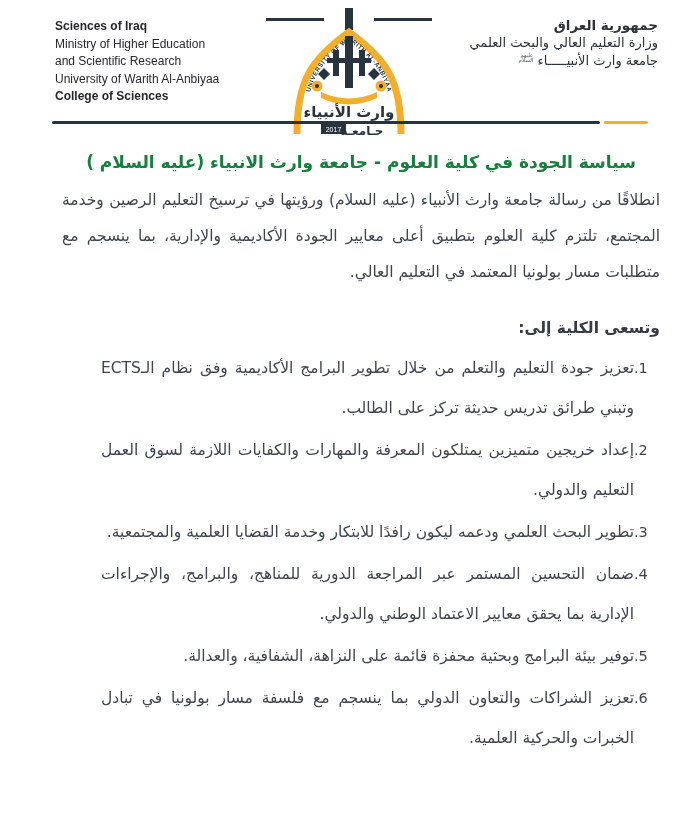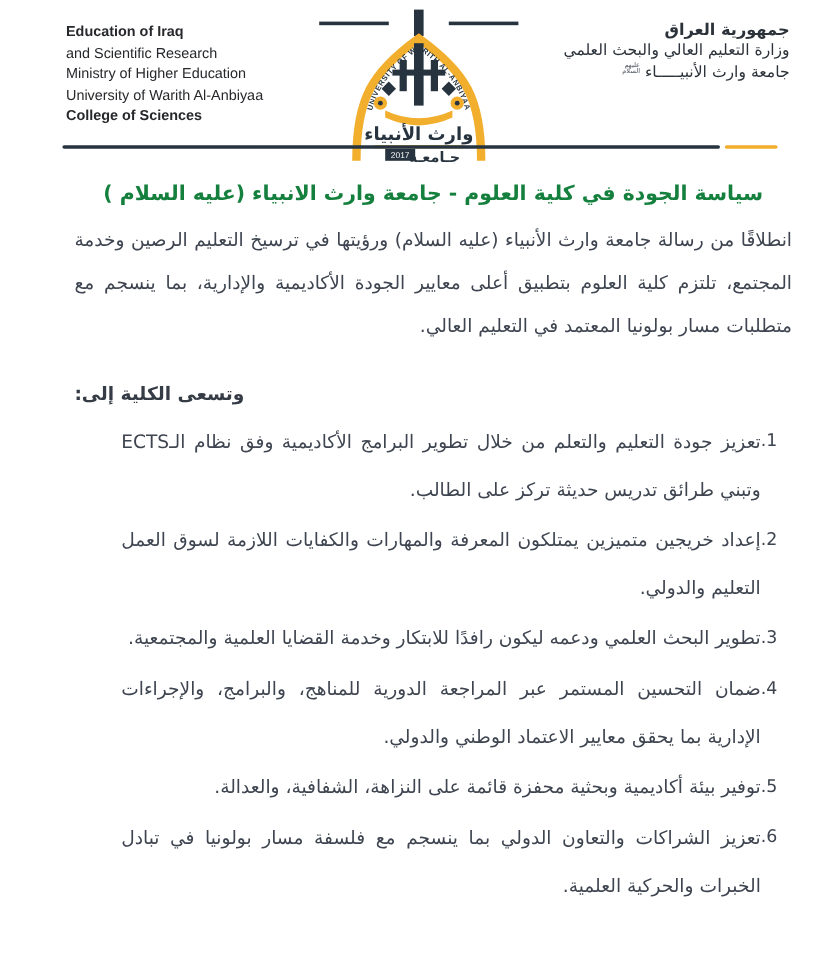--- a/index.html
+++ b/index.html
@@ -21,36 +21,36 @@
   
   .divider{position:absolute;top:121px;left:0;width:698px;height:4px;}
   .divider .navy{position:absolute;left:52px;top:0;width:548px;height:3px;background:#27343f;border-radius:2px;}
   .divider .gold{position:absolute;left:604px;top:0;width:44px;height:3px;background:#f2ae2d;border-radius:2px;}
   
   .content{position:absolute;top:142px;left:62px;width:598px;direction:rtl;}
   .doc-title{font-size:17px;font-weight:bold;text-align:center;color:#15803d;
     height:40px;line-height:40px;}
   .intro{font-size:15.5px;line-height:36px;text-align:justify;color:#3e4550;margin-top:0;}
   .goals-heading{font-size:15.5px;font-weight:bold;color:#353c46;margin-top:18px;
-    height:40px;line-height:40px;text-align:left;}
+    height:40px;line-height:40px;text-align:right;}
   .goal{display:flex;direction:rtl;margin-bottom:2px;}
   .goal .num{flex:0 0 26px;direction:ltr;font-size:14.5px;line-height:40px;
     text-align:left;color:#3e4550;}
   .goal .txt{flex:1;font-size:15.5px;line-height:40px;text-align:justify;color:#3e4550;
     padding-left:2px;margin-left:37px;}
 </style>
 </head>
 <body>
 
 <div class="letterhead">
 
   <div class="en-block">
-    <div class="b">Education of Iraq</div>
+    <div class="b">Sciences of Iraq</div>
+    <div>Ministry of Higher Education</div>
     <div>and Scientific Research</div>
-    <div>Ministry of Higher Education</div>
     <div>University of Warith Al-Anbiyaa</div>
     <div class="b">College of Sciences</div>
   </div>
 
   <div class="ar-block">
     <div class="b">جمهورية العراق</div>
     <div>وزارة التعليم العالي والبحث العلمي</div>
     <div><span>جامعة وارث الأنبيـــــاء</span> <span class="honorific">عليهم السلام</span></div>
   </div>
 
@@ -118,20 +118,20 @@
     <div class="goal">
       <span class="num">.3</span>
       <span class="txt">تطوير البحث العلمي ودعمه ليكون رافدًا للابتكار وخدمة القضايا العلمية والمجتمعية.</span>
     </div>
     <div class="goal">
       <span class="num">.4</span>
       <span class="txt">ضمان التحسين المستمر عبر المراجعة الدورية للمناهج، والبرامج، والإجراءات الإدارية بما يحقق معايير الاعتماد الوطني والدولي.</span>
     </div>
     <div class="goal">
       <span class="num">.5</span>
-      <span class="txt">توفير بيئة أكاديمية وبحثية محفزة قائمة على النزاهة، الشفافية، والعدالة.</span>
+      <span class="txt">توفير بيئة البرامج وبحثية محفزة قائمة على النزاهة، الشفافية، والعدالة.</span>
     </div>
     <div class="goal">
       <span class="num">.6</span>
       <span class="txt">تعزيز الشراكات والتعاون الدولي بما ينسجم مع فلسفة مسار بولونيا في تبادل الخبرات والحركية العلمية.</span>
     </div>
   </div>
 </div>
 
 </body></html>

